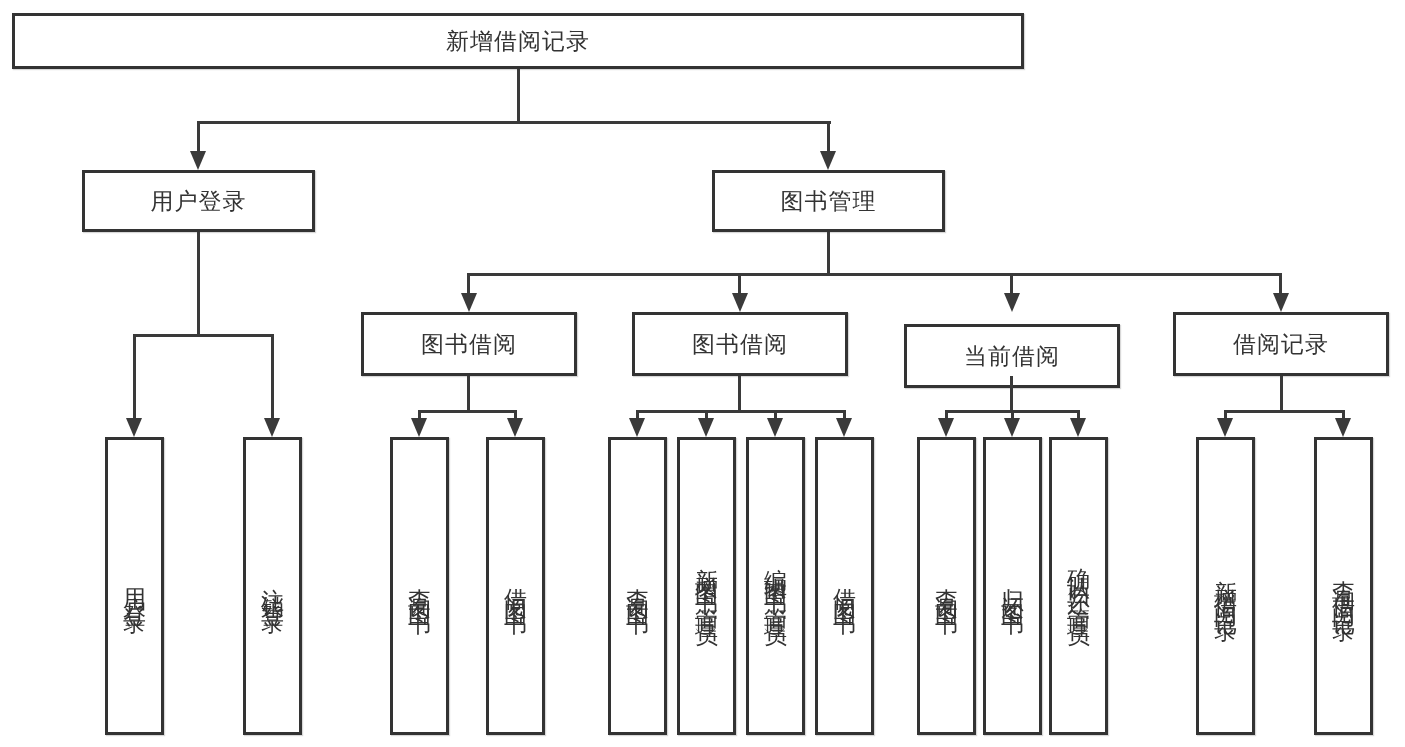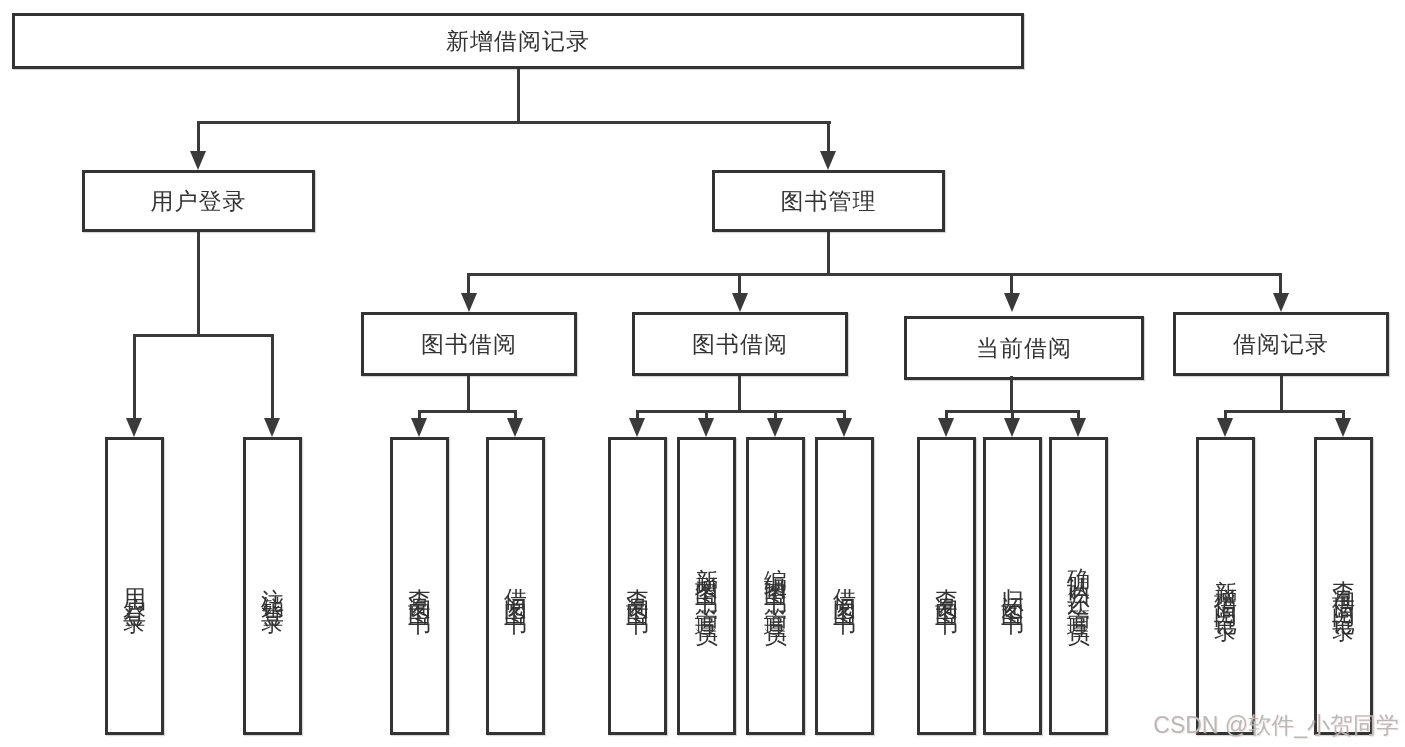--- a/index.html
+++ b/index.html
@@ -53,21 +53,21 @@
   <div class="node h" style="left:712px;top:170px;width:233px;height:62px">
     <span>图书管理</span>
   </div>
 
   <div class="node h" style="left:361px;top:312px;width:216px;height:64px">
     <span>图书借阅</span>
   </div>
   <div class="node h" style="left:632px;top:312px;width:216px;height:64px">
     <span>图书借阅</span>
   </div>
-  <div class="node h" style="left:904px;top:316px;width:240px;height:64px">
+  <div class="node h" style="left:904px;top:324px;width:216px;height:64px">
     <span>当前借阅</span>
   </div>
   <div class="node h" style="left:1173px;top:312px;width:216px;height:64px">
     <span>借阅记录</span>
   </div>
 
   <div class="node v" style="left:105px;top:437px;width:59px;height:298px">
     <span>用户登录</span>
   </div>
   <div class="node v" style="left:243px;top:437px;width:59px;height:298px">
@@ -159,15 +159,14 @@
   <div class="vline" style="left:1077px;top:410px;height:9px"></div>
   <div class="arrow" style="left:1070px;top:418px"></div>
 
   <div class="vline" style="left:1280px;top:376px;height:34px"></div>
   <div class="hline" style="left:1224px;top:410px;width:121px"></div>
   <div class="vline" style="left:1224px;top:410px;height:9px"></div>
   <div class="arrow" style="left:1217px;top:418px"></div>
   <div class="vline" style="left:1342px;top:410px;height:9px"></div>
   <div class="arrow" style="left:1335px;top:418px"></div>
 
-  <div class="watermark">CSDN @软件_小贺同学</div>
 
 </div>
 
 </body></html>

